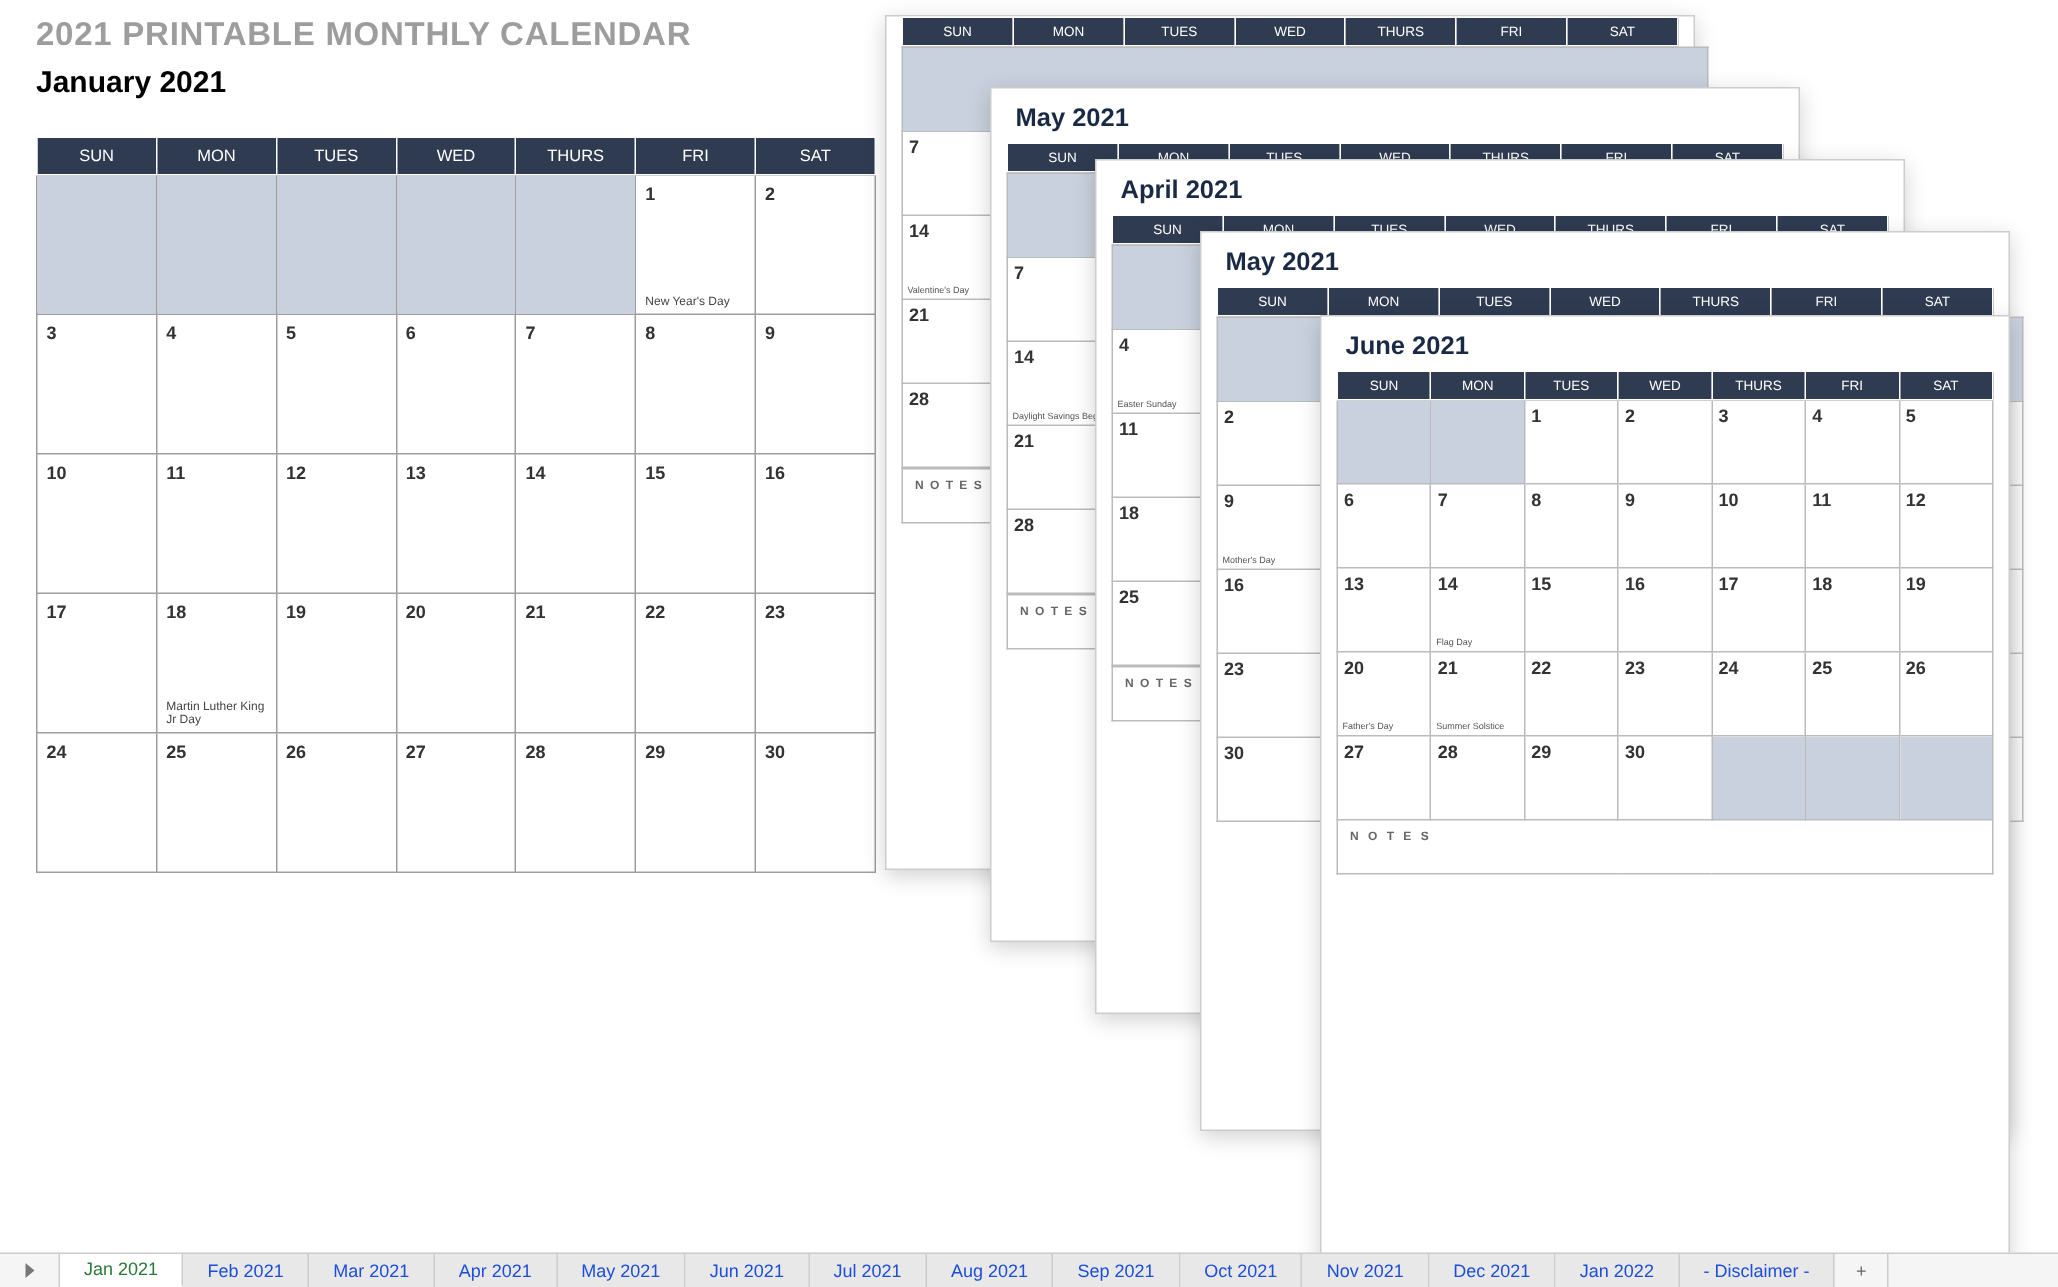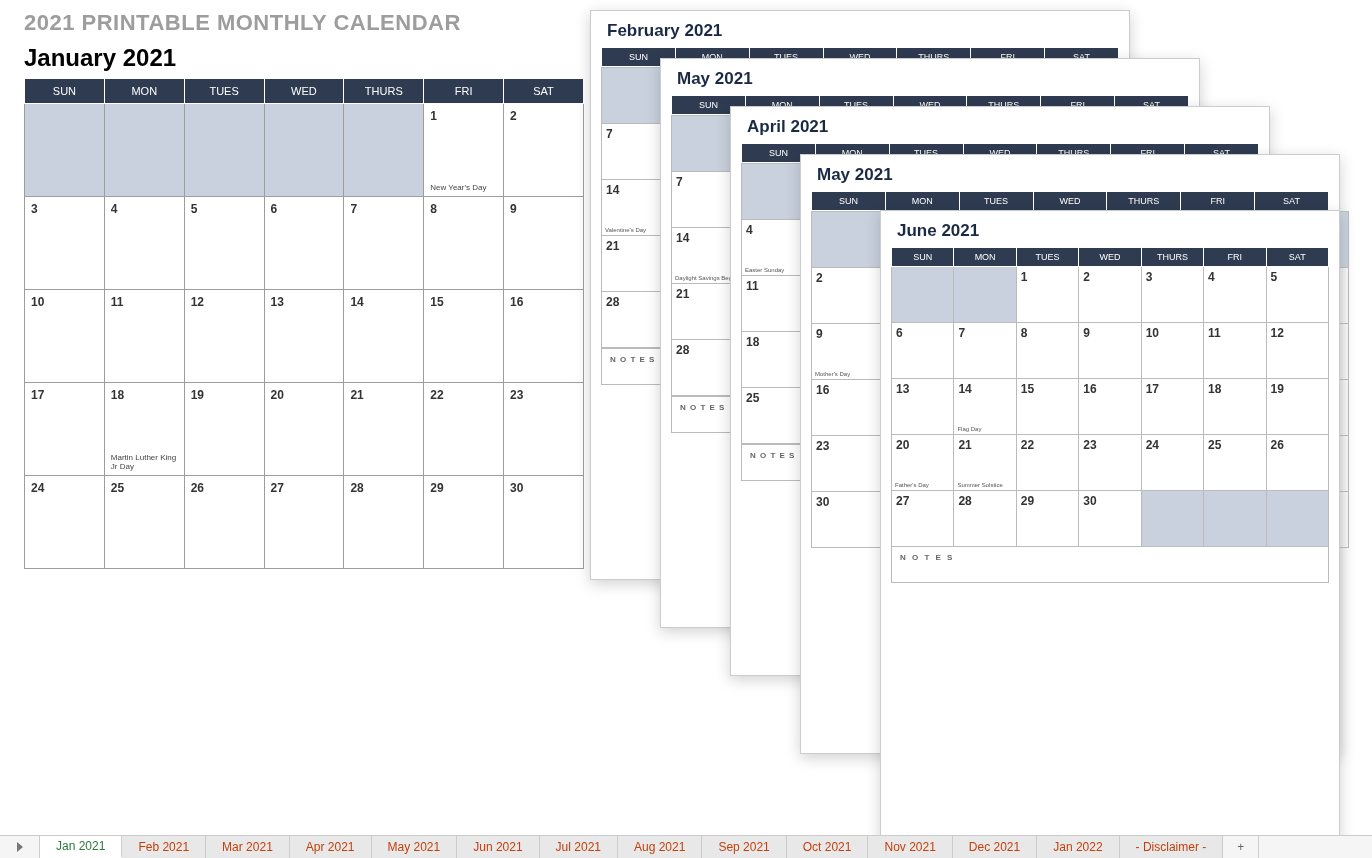--- a/index.html
+++ b/index.html
@@ -11,22 +11,22 @@
   }
   .page-title {
     position: absolute; left: 24px; top: 10px;
     font-size: 22px; font-weight: bold; color: #9d9d9d;
     letter-spacing: .5px;
   }
   .main-cal {
     position: absolute; left: 24px; top: 44px; width: 560px;
   }
   .main-cal .month-title {
-    font-size: 24px; font-weight: bold; color: #000;
-    margin-bottom: 6px;
+    font-size: 20px; font-weight: bold; color: #000;
+    margin-bottom: 24px;
   }
   table.cal { width: 100%; border-collapse: collapse; table-layout: fixed; }
   .cal th {
     background: #2e3b51; color: #fff; font-size: 11px;
     font-weight: normal; padding: 6px 0; border: 1px solid #fff;
   }
   .cal td {
     border: 1px solid #9d9d9d; height: 93px; vertical-align: top;
     font-size: 11px; padding: 5px 6px; position: relative; color:#333;
   }
@@ -74,21 +74,21 @@
     border-top: 1px solid #ccc; background: #f5f5f5;
     display: flex; align-items: stretch; font-size: 12px;
   }
   .tab-nav {
     width: 40px; display: flex; align-items: center; justify-content: center;
     color: #777; border-right: 1px solid #ccc;
   }
   .tab-nav svg { width:10px; height:10px; fill:#777; }
   .tab {
     padding: 0 16px; display: flex; align-items: center;
-    border-right: 1px solid #ccc; color: #c2410c; cursor: pointer;
+    border-right: 1px solid #ccc; color: #1d4ed8; cursor: pointer;
     background:#e8e8e8;
   }
   .tab.active { background: #fff; color: #2a7a3a; border-bottom:2px solid #fff;}
   .tab-add { width:36px; display:flex; align-items:center; justify-content:center; color:#666; border-right:1px solid #ccc;}
 </style>
 </head>
 <body>
 
 <div class="page-title">2021 PRINTABLE MONTHLY CALENDAR</div>
 
@@ -215,21 +215,20 @@
             <div class="num">30</div>
           </td>
         </tr>
       </tbody>
   </table>
 </div>
 
 <div class="stack" style="left:590px; top:10px;">
 
   <div class="sheet" style="left:0; top:0; width:540px; height:570px;">
-    <div class="mini-title">February 2021</div>
     <table class="cal mini" style="width:calc(100% - 20px); margin:0 10px;">
         <thead>
           <tr id="feb-head">
             <th>SUN</th>
             <th>MON</th>
             <th>TUES</th>
             <th>WED</th>
             <th>THURS</th>
             <th>FRI</th>
             <th>SAT</th>

